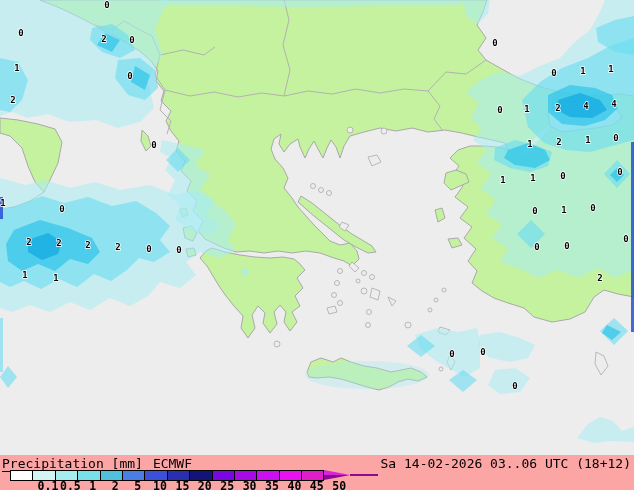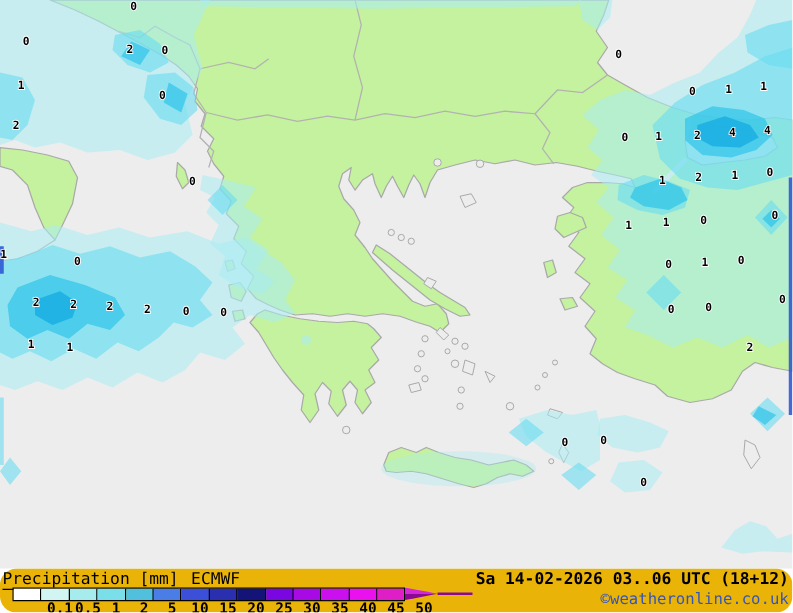--- a/index.html
+++ b/index.html
@@ -1,25 +1,25 @@
 <!DOCTYPE html>
 <html><head>
 <meta charset="utf-8">
 <style>
   html,body{margin:0;padding:0;background:#fff;}
   .screen{position:relative;width:634px;height:490px;overflow:hidden;background:#fff;
           font-family:"DejaVu Sans Mono","Liberation Mono",monospace;}
   .map-svg{position:absolute;left:0;top:0;display:block;}
   .gv{font:bold 9px "DejaVu Sans Mono",monospace;fill:#000;text-anchor:middle;
       paint-order:stroke;stroke:#ffffff;stroke-width:1.4px;}
-  .footer{position:absolute;left:0;top:455px;width:634px;height:35px;background:#eab308;border-radius:13px;}
+  .footer{position:absolute;left:0;top:455px;width:634px;height:35px;background:#fca5a5;}
   .legend-title{position:absolute;left:2px;top:1px;font-size:13px;color:#000;white-space:nowrap;}
   .legend-title .u{border-bottom:1px solid #000;padding-bottom:0px;}
   .legend-title .model{margin-left:10px;}
-  .datetime{position:absolute;right:3px;top:1px;font-size:13px;color:#000;white-space:nowrap;font-weight:bold;}
+  .datetime{position:absolute;right:3px;top:1px;font-size:13px;color:#000;white-space:nowrap;}
   .copyright{position:absolute;right:3px;top:16px;font-size:12.5px;white-space:nowrap;}
   .swatch-row{position:absolute;left:10px;top:15px;height:9px;display:flex;border:1px solid #000;}
   .swatch{width:21.4px;height:9px;border-right:1px solid #000;}
   .swatch:last-child{border-right:none;}
   .arrow-svg{position:absolute;left:324px;top:15px;}
   .tick-labels{position:absolute;left:0;top:24px;width:380px;height:11px;margin-left:37px;}
   .tick{position:absolute;top:0;transform:translateX(-50%);font-size:11.5px;font-weight:bold;color:#000;}
 </style>
 </head>
 <body>
@@ -256,15 +256,14 @@
         <span class="tick" style="left: 145.4px;">15</span>
         <span class="tick" style="left: 167.8px;">20</span>
         <span class="tick" style="left: 190.2px;">25</span>
         <span class="tick" style="left: 212.6px;">30</span>
         <span class="tick" style="left: 235px;">35</span>
         <span class="tick" style="left: 257.4px;">40</span>
         <span class="tick" style="left: 279.8px;">45</span>
         <span class="tick" style="left: 302.2px;">50</span>
       </div>
 
-    <div class="copyright" style="color: rgb(51, 85, 187);">©weatheronline.co.uk</div>
   </div>
 </div>
 
 </body></html>

